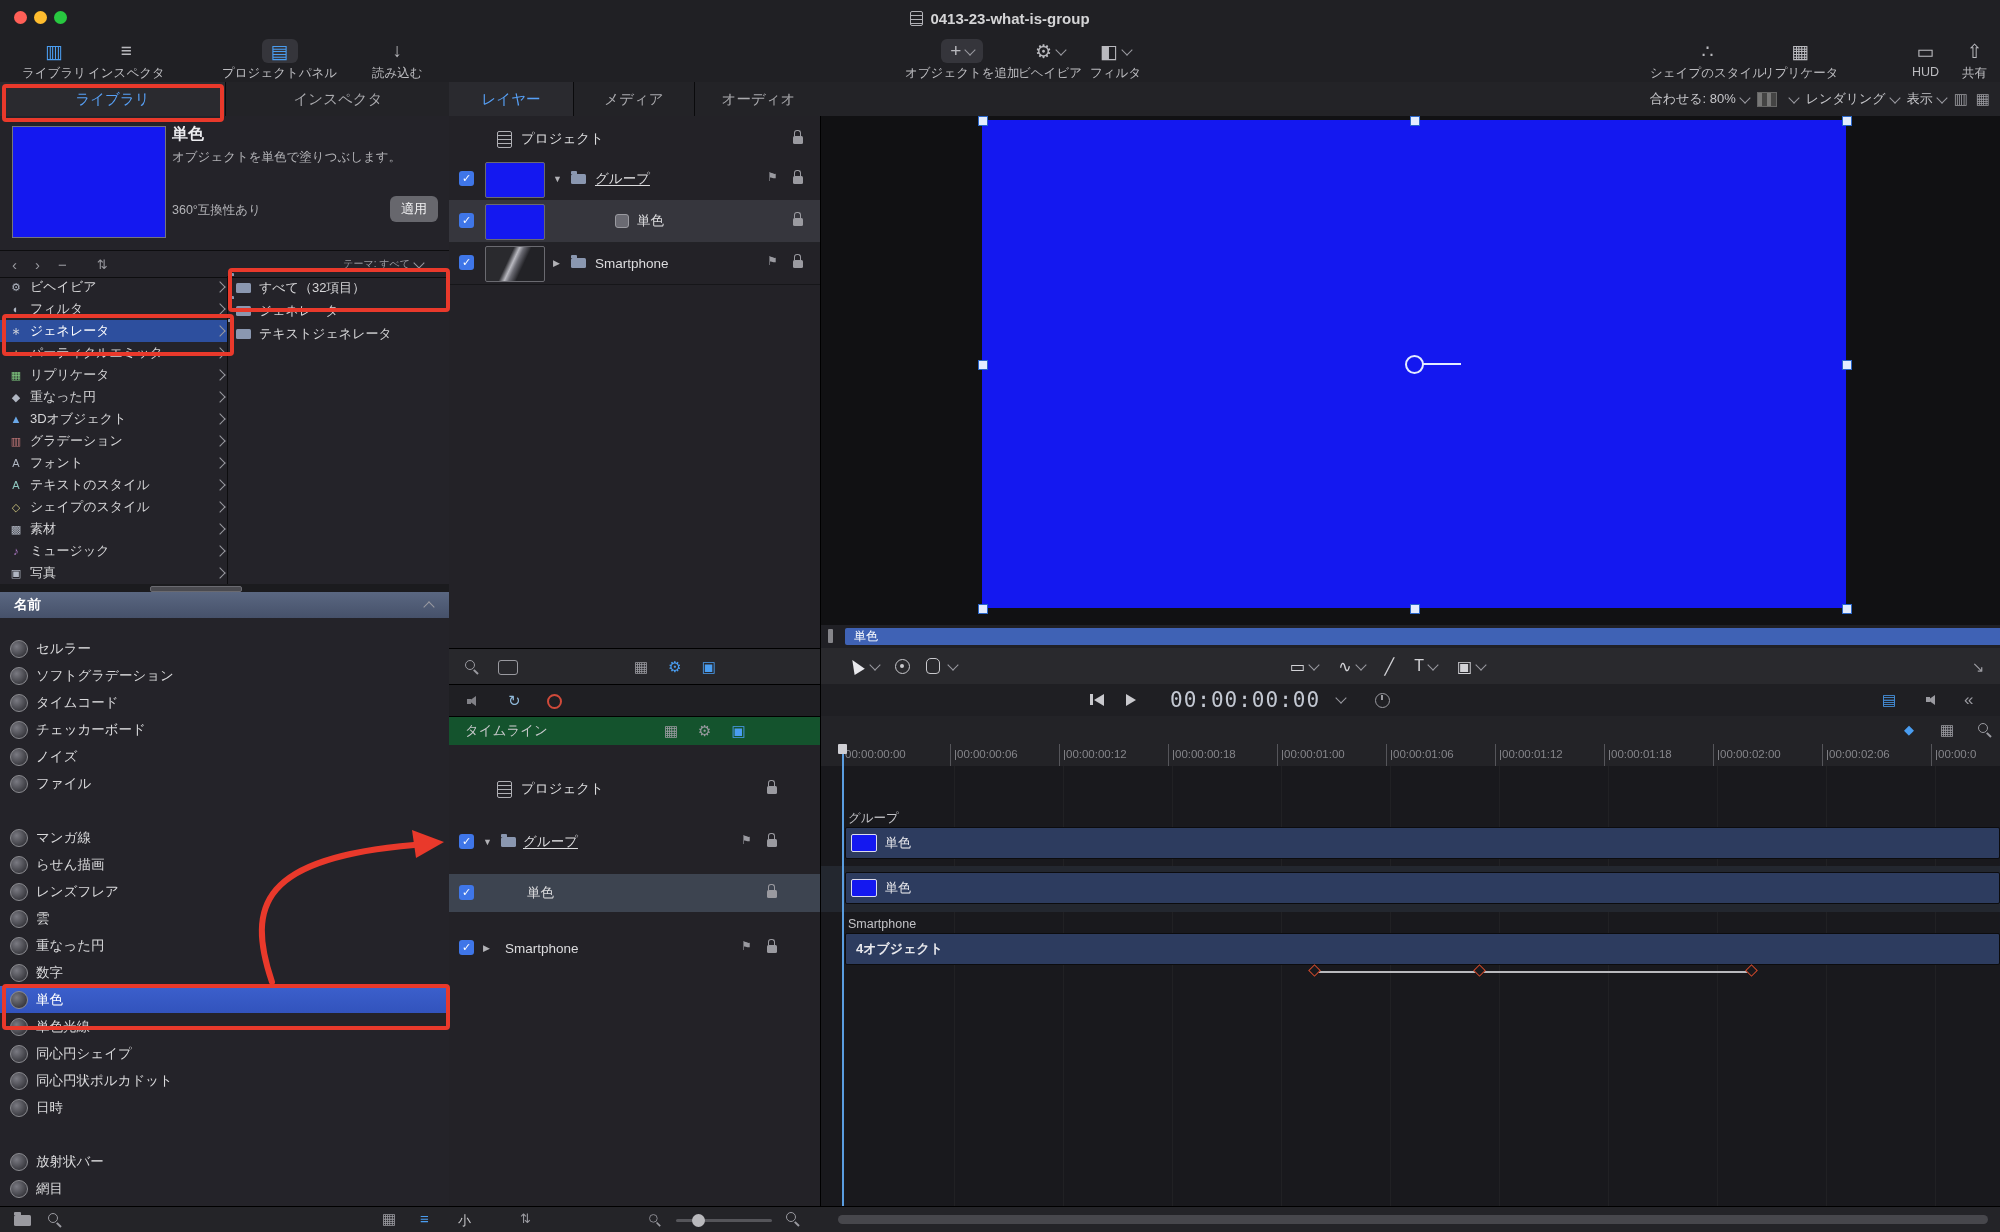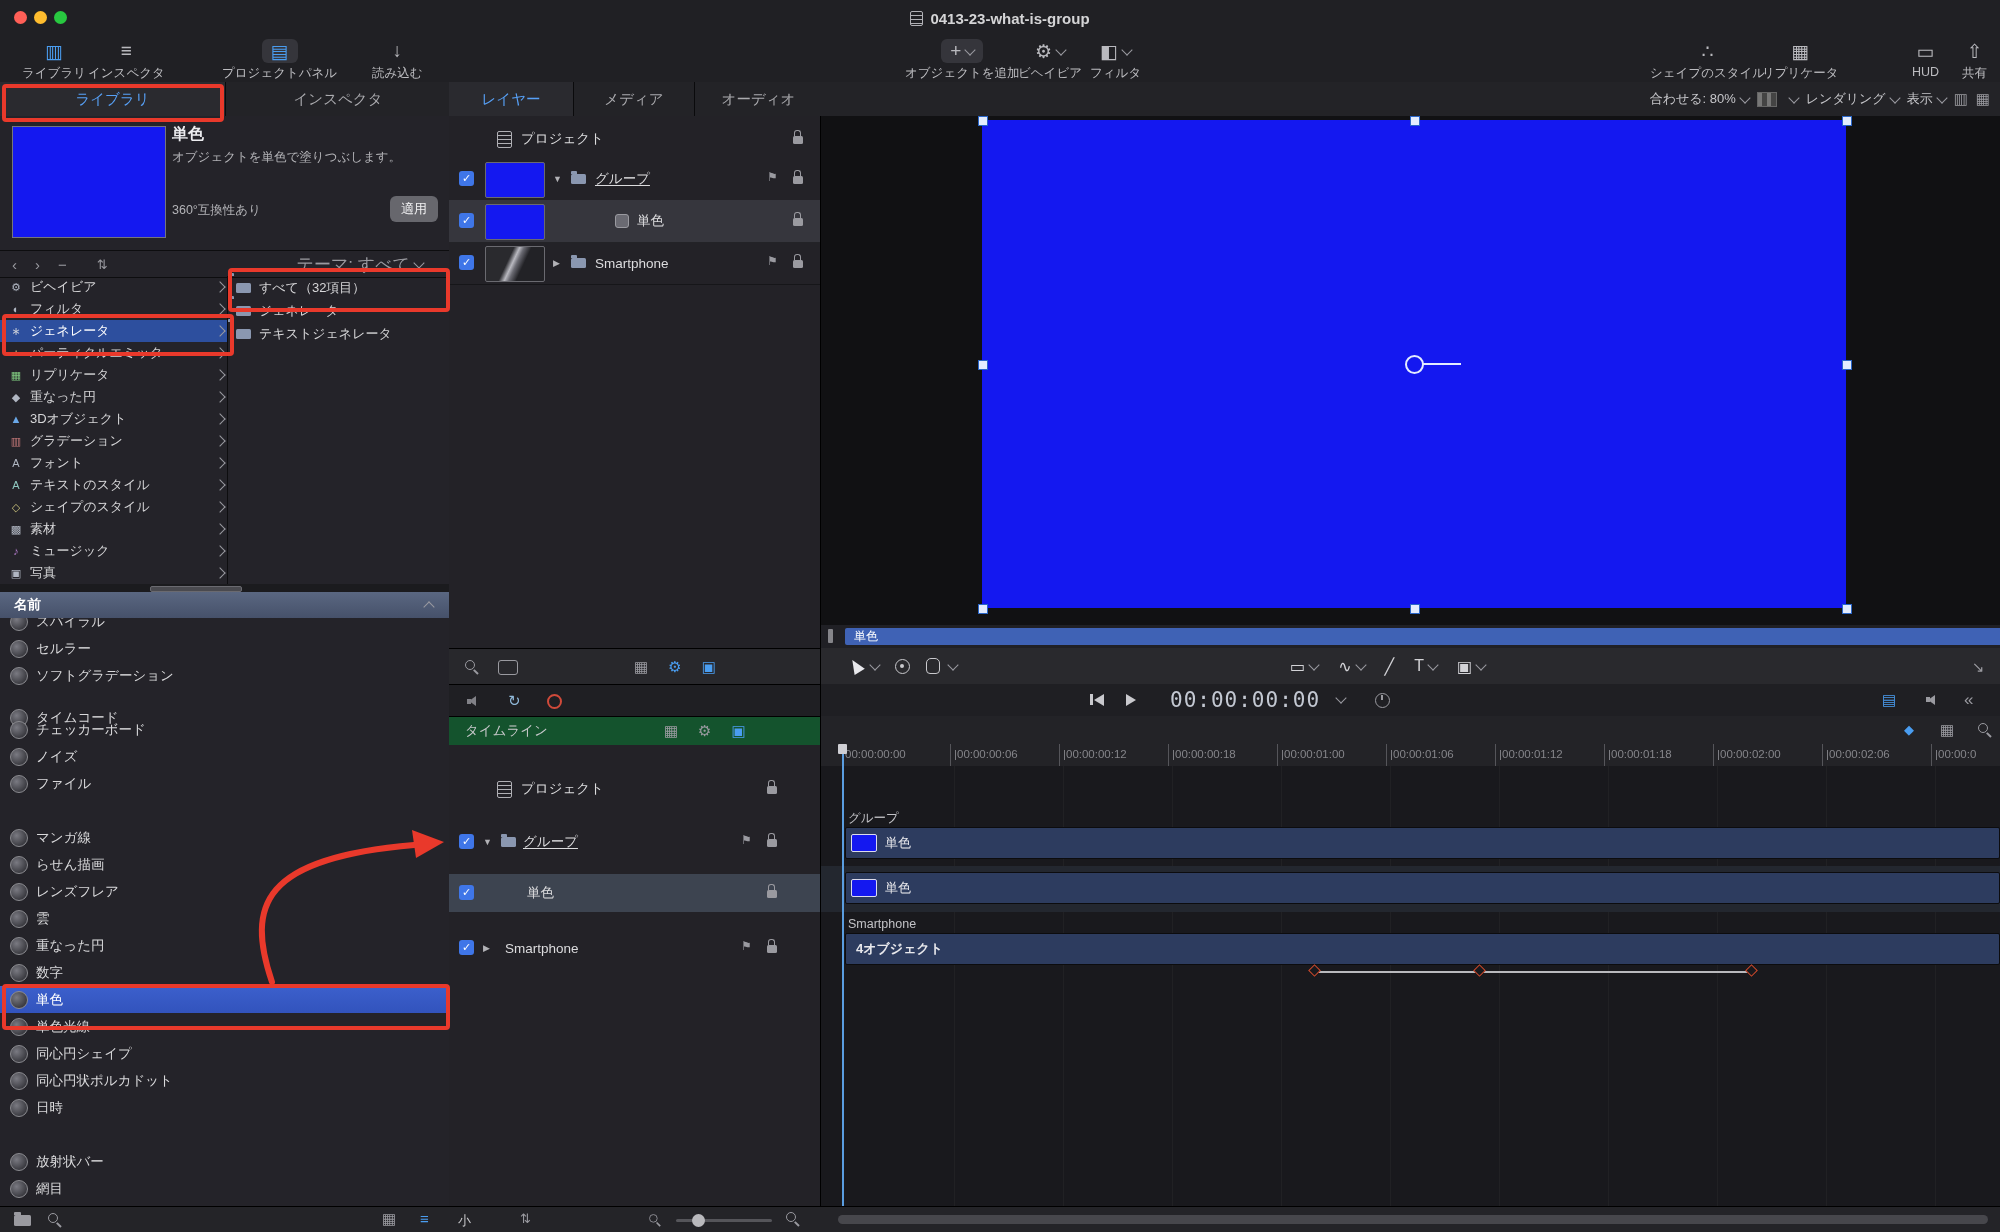--- a/index.html
+++ b/index.html
@@ -374,21 +374,21 @@
     <div id="swatch"></div>
     <div id="pv-title">単色</div>
     <div id="pv-desc">オブジェクトを単色で塗りつぶします。</div>
     <div id="pv-compat">360°互換性あり</div>
     <div id="apply-btn">適用</div>
     <div id="navrow">
       <span style="margin-left:12px">‹</span>
       <span style="margin-left:18px">›</span>
       <span style="margin-left:18px">−</span>
       <span style="margin-left:30px;font-size:13px">⇅</span>
-      <span style="margin-left:auto;margin-right:26px;font-size:17px;display:flex;align-items:center">
+      <span style="margin-left:auto;margin-right:26px;font-size:10px;display:flex;align-items:center">
         <span>テーマ: すべて</span>
           <span class="chev"></span>
       </span>
     </div>
     <div id="cat-list">
         <div class="cat-row" style="top: 0px;">
           <span class="cat-ic" style="color: rgb(176, 182, 194);">⚙</span>
           <span class="cat-lb">ビヘイビア</span>
           <span class="chev r cat-ch"></span>
         </div>
@@ -473,33 +473,29 @@
         </div>
       </div>
     <div id="hscroll">
         <div class="thumb"></div>
       </div>
     <div id="name-hdr">
       <span style="margin-left:14px">名前</span>
       <span class="chev up" style="margin-left:auto;margin-right:16px"></span>
     </div>
     <div id="name-clip">
-        <div class="nm-row" style="top: -10px;">
-          <span class="nm-ic"></span>
-          <span class="nm-lb">スパイラル</span>
-        </div>
         <div class="nm-row" style="top: 17px;">
           <span class="nm-ic"></span>
           <span class="nm-lb">セルラー</span>
         </div>
         <div class="nm-row" style="top: 44px;">
           <span class="nm-ic"></span>
           <span class="nm-lb">ソフトグラデーション</span>
         </div>
-        <div class="nm-row" style="top: 86px; padding-left: 44px;">
+        <div class="nm-row" style="top: 71px; padding-left: 44px;">
           <span class="nm-ic"></span>
           <span class="nm-lb">タイムコード</span>
         </div>
         <div class="nm-row" style="top: 98px;">
           <span class="nm-ic"></span>
           <span class="nm-lb">チェッカーボード</span>
         </div>
         <div class="nm-row" style="top: 125px;">
           <span class="nm-ic"></span>
           <span class="nm-lb">ノイズ</span>

